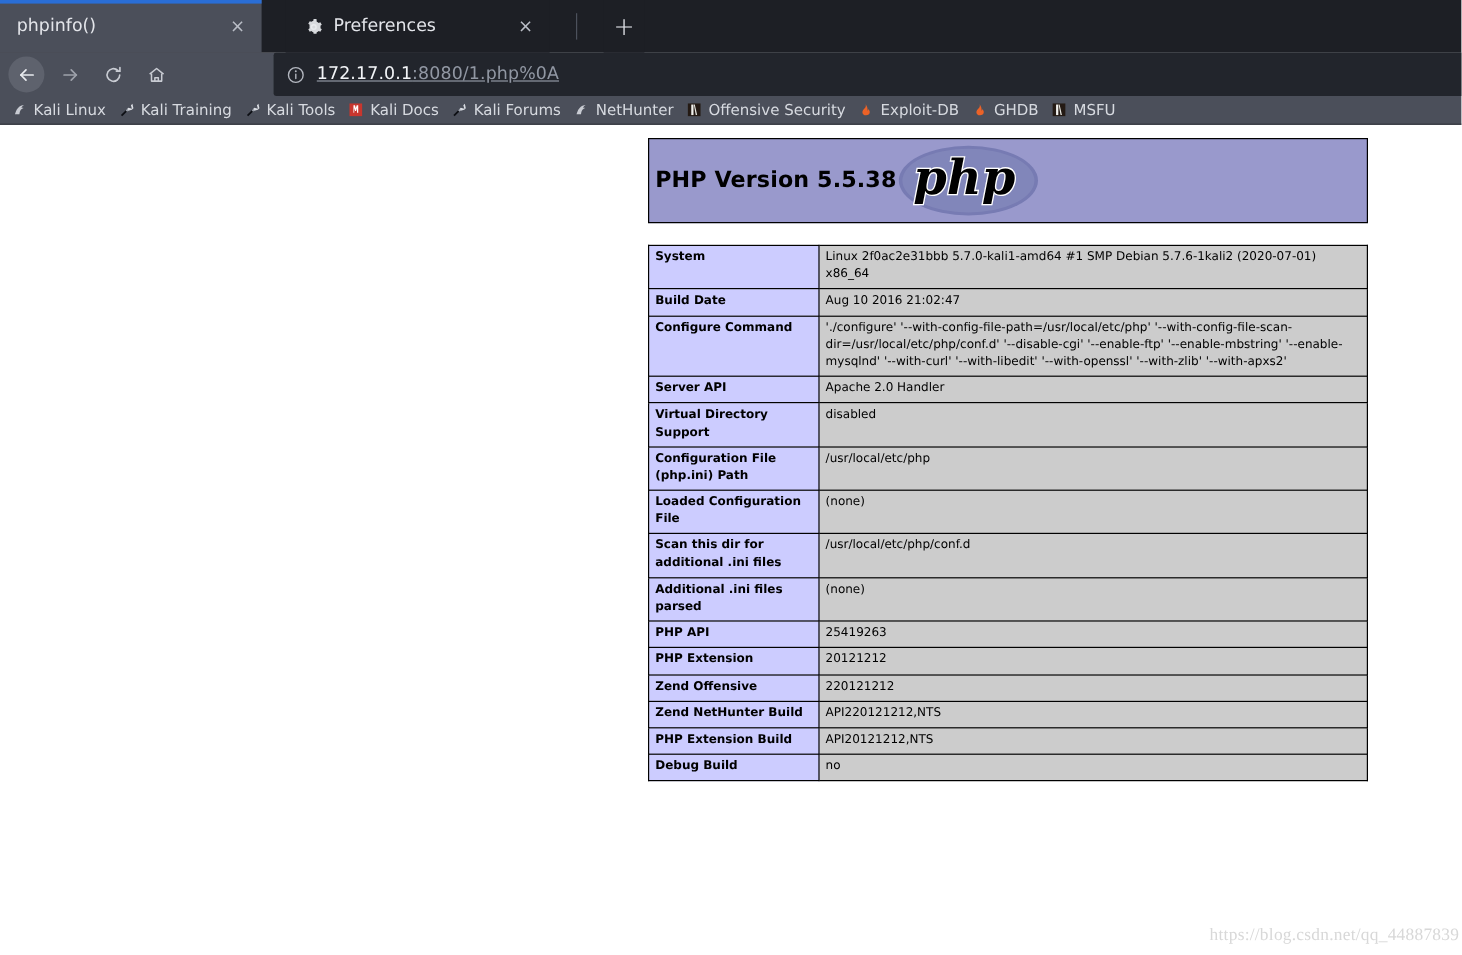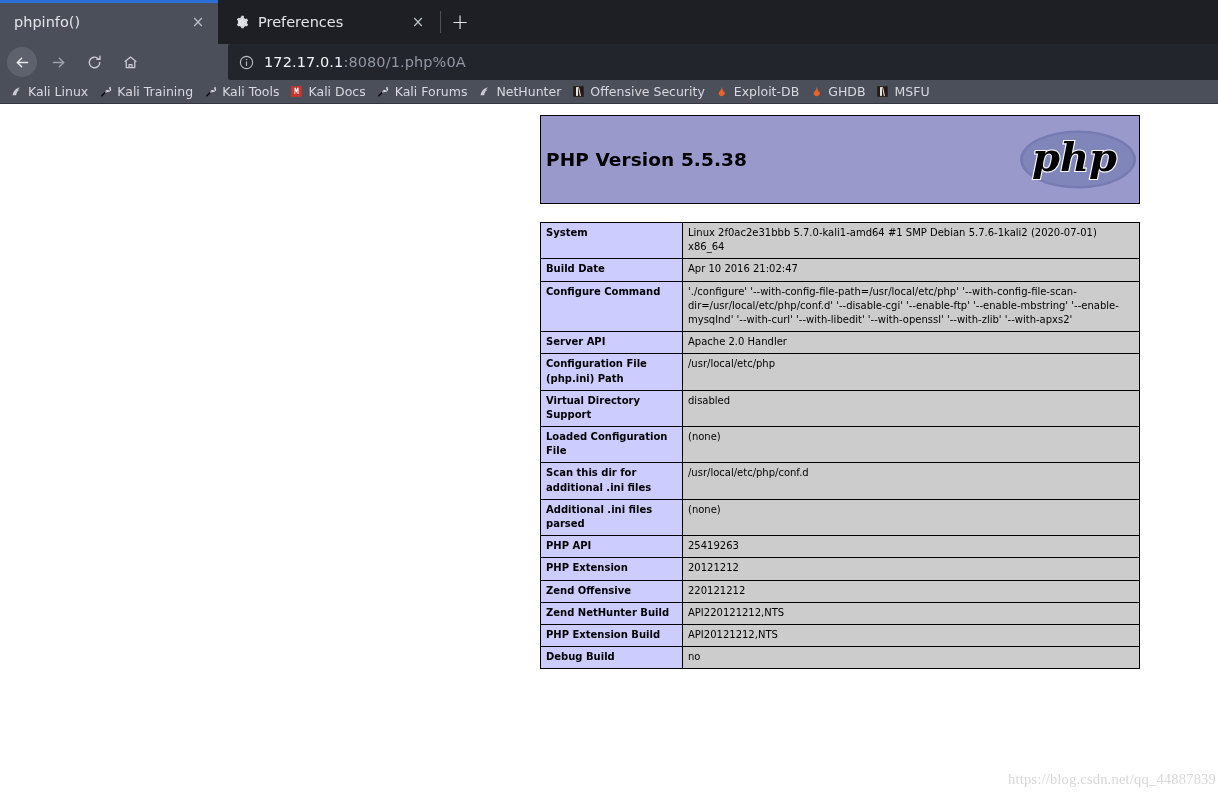--- a/index.html
+++ b/index.html
@@ -19,20 +19,21 @@
     background: #ffffff;
   }
 
   
   .tabstrip {
     height: 44px;
     background: #1d1f25;
     display: flex;
     align-items: flex-end;
     position: relative;
+    gap: 20px;
   }
   .tab {
     height: 44px;
     display: flex;
     align-items: center;
     padding: 0 10px 0 14px;
     position: relative;
     min-width: 0;
     font-size: 14.5px;
     color: #cfd2d8;
@@ -130,20 +131,21 @@
     width: 17px; height: 17px;
     flex: 0 0 auto;
     margin-right: 9px;
     color: #b4b8c0;
   }
   .urltext {
     font-size: 14.5px;
     color: #9197a3;
     white-space: nowrap;
     letter-spacing: .1px;
+    text-decoration: underline;
   }
   .urltext .host { color: #f2f4f7; }
 
   
   .bookmarks {
     height: 24px;
     background: #4b4f5a;
     display: flex;
     align-items: center;
     padding-left: 6px;
@@ -180,24 +182,23 @@
     left: 540px;
     top: 10px;
     width: 600px;
     font-family: "DejaVu Sans", "Liberation Sans", sans-serif;
   }
 
   
   .php-head {
     border: 1px solid #000000;
     background: #9999cc;
-    height: 89px;
+    height: 71px;
     display: flex;
     align-items: center;
-    justify-content: space-between;
     padding: 0 0 0 5px;
     position: relative;
   }
   .php-head h1 {
     margin: 0;
     font-size: 18.5px;
     font-weight: bold;
     color: #000000;
     letter-spacing: .1px;
   }
@@ -437,39 +438,39 @@
       </div>
 
       <table class="info">
         <tbody>
           <tr>
             <td class="k">System</td>
             <td class="v">Linux 2f0ac2e31bbb 5.7.0-kali1-amd64 #1 SMP Debian 5.7.6-1kali2 (2020-07-01) x86_64</td>
           </tr>
           <tr>
             <td class="k">Build Date</td>
-            <td class="v">Apr 10 2016 21:02:47</td>
+            <td class="v">Aug 10 2016 21:02:47</td>
           </tr>
           <tr>
             <td class="k">Configure Command</td>
             <td class="v">'./configure'  '--with-config-file-path=/usr/local/etc/php' '--with-config-file-scan-dir=/usr/local/etc/php/conf.d' '--disable-cgi' '--enable-ftp' '--enable-mbstring' '--enable-mysqlnd' '--with-curl' '--with-libedit' '--with-openssl' '--with-zlib' '--with-apxs2'</td>
           </tr>
           <tr>
             <td class="k">Server API</td>
             <td class="v">Apache 2.0 Handler</td>
           </tr>
           <tr>
+            <td class="k">Virtual Directory Support</td>
+            <td class="v">disabled</td>
+          </tr>
+          <tr>
             <td class="k">Configuration File (php.ini) Path</td>
             <td class="v">/usr/local/etc/php</td>
           </tr>
           <tr>
-            <td class="k">Virtual Directory Support</td>
-            <td class="v">disabled</td>
-          </tr>
-          <tr>
             <td class="k">Loaded Configuration File</td>
             <td class="v">(none)</td>
           </tr>
           <tr>
             <td class="k">Scan this dir for additional .ini files</td>
             <td class="v">/usr/local/etc/php/conf.d</td>
           </tr>
           <tr>
             <td class="k">Additional .ini files parsed</td>
             <td class="v">(none)</td>

